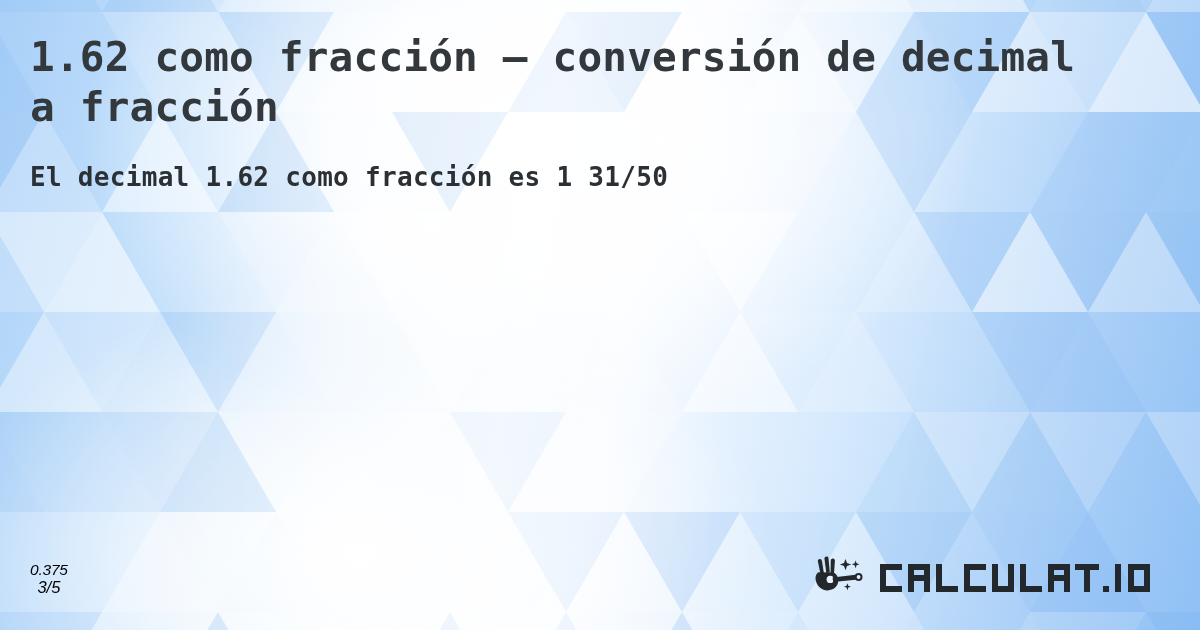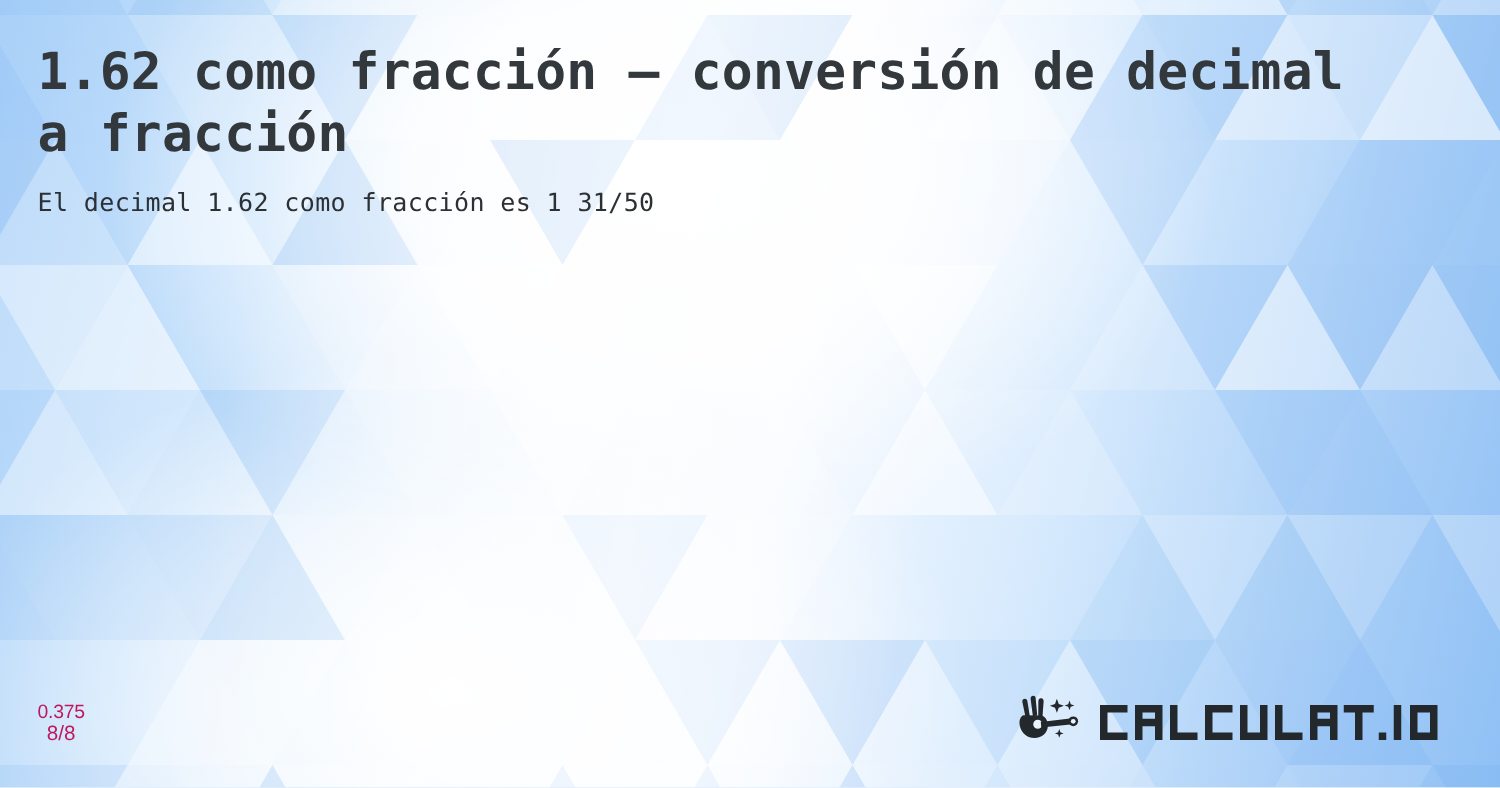--- a/index.html
+++ b/index.html
@@ -64,48 +64,49 @@
   .desc {
     margin-top:31px;
     font-family:"DejaVu Sans Mono", monospace;
     font-size:21.5px;
     line-height:1.73;
     color:#3d4449;
     max-width:1105px;
   }
 
   .answer {
-    margin-top:18px;
-    font-family:"DejaVu Sans Mono", monospace;
-    font-size:20px;
-    font-weight:400;
+    margin-top:30px;
+    font-family:"DejaVu Sans Mono", monospace;
+    font-size:26px;
+    font-weight:700;
     letter-spacing:0.3px;
     color:#2b3034;
   }
 
   
   .footer {
     position:absolute;
     left:30px; right:22px; bottom:24px;
     height:56px;
     display:flex;
     align-items:center;
     justify-content:space-between;
   }
   .brand-left {
     display:flex;
     align-items:center;
     gap:15px;
   }
   .frac-logo {
     font-family:"Liberation Sans", sans-serif;
-    color:#be185d;
+    color:#000000;
     line-height:1.12;
     text-align:center;
     padding-top:2px;
+    font-style:italic;
   }
   .frac-logo .num { font-size:15.5px; letter-spacing:-0.2px; display:block; }
   .frac-logo .den { font-size:16.5px; display:block; }
 
   .brand-name {
     font-family:"DejaVu Sans Mono", monospace;
     font-size:24px;
     font-weight:700;
     letter-spacing:0.2px;
     color:#2b3034;
@@ -258,21 +259,21 @@
     <h1 class="title">1.62 como fracción – conversión de decimal a fracción</h1>
 
 
     <p class="answer">El decimal 1.62 como fracción es 1 31/50</p>
 
     <div class="footer">
 
       <div class="brand-left">
         <div class="frac-logo">
           <span class="num">0.375</span>
-          <span class="den">8/8</span>
+          <span class="den">3/5</span>
         </div>
       </div>
 
       <div class="brand-right">
 
         <span class="wand-icon">
           <svg width="58" height="42" viewBox="0 0 58 42" aria-hidden="true">
             <g fill="#23282d">
 
               <path d="M6 4 C4.4 4 3.6 5.2 3.9 6.6 L6.6 19.5 L10.0 18.7 L7.9 5.9 C7.7 4.7 7.1 4 6 4 Z"></path>

